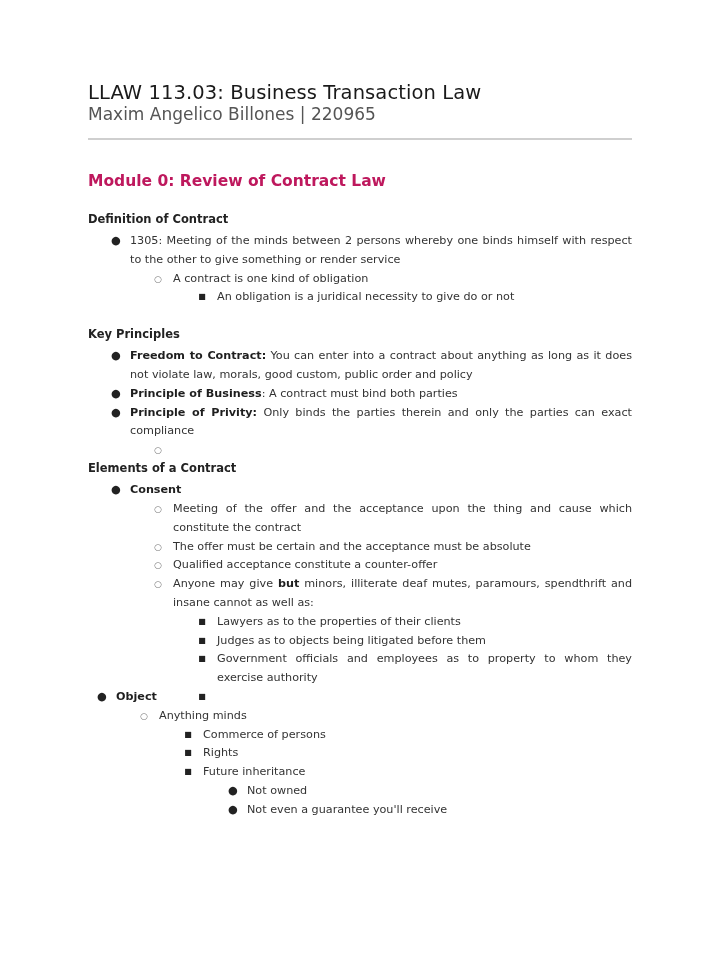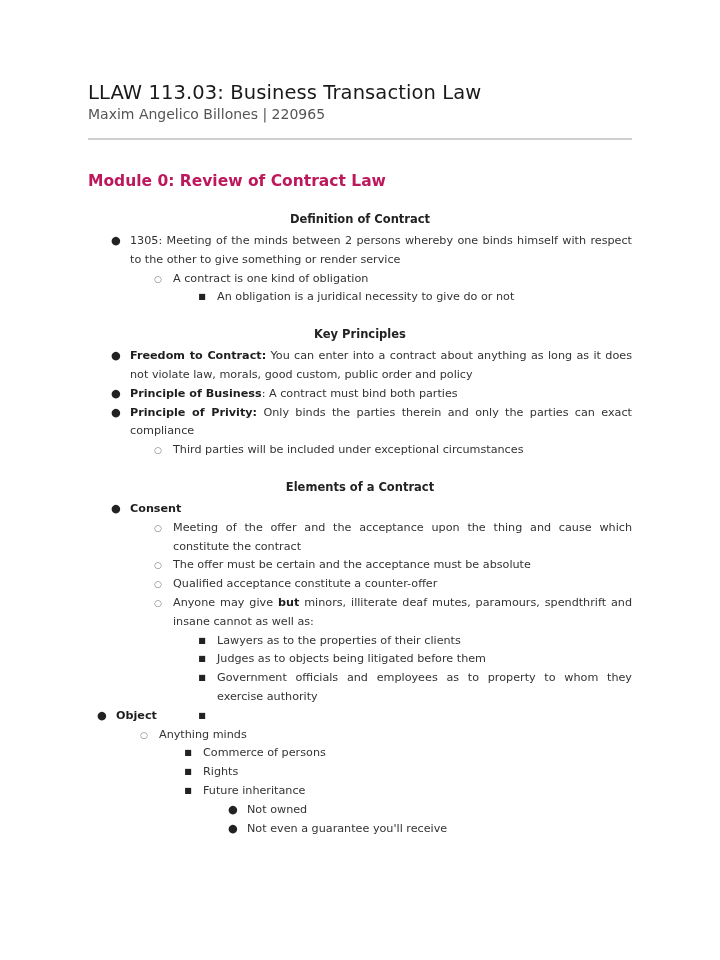--- a/index.html
+++ b/index.html
@@ -1,24 +1,24 @@
 <!DOCTYPE html>
 <html><head>
 <meta charset="utf-8">
 <style>
   html, body { margin: 0; padding: 0; background: #ffffff; }
   body { width: 720px; height: 960px; position: relative; overflow: hidden;
          font-family: "DejaVu Sans", sans-serif; color: #2b2b2b; }
   .page { position: absolute; left: 88px; top: 80px; width: 544px; }
   .title { font-size: 19.5px; font-weight: normal; color: #1a1a1a; margin: 0; line-height: 26px; letter-spacing: 0.1px; }
-  .subtitle { font-size: 14px; color: #555; margin: 0; line-height: 16px; }
+  .subtitle { font-size: 17px; color: #555; margin: 0; line-height: 16px; }
   .divider { height: 2px; background: #cfcfcf; margin: 16px 0 0 0; }
   .module { font-size: 15.5px; font-weight: bold; color: #be185d; margin: 30px 0 0 0; line-height: 22px; }
   .section { margin-top: 18px; }
-  .section-title { font-size: 11.5px; font-weight: bold; color: #222; line-height: 18px; margin: 0 0 4px 0; text-align: center; }
+  .section-title { font-size: 11.5px; font-weight: bold; color: #222; line-height: 18px; margin: 0 0 4px 0; }
   ul { list-style: none; margin: 0; padding: 0; }
   li { position: relative; font-size: 11.2px; line-height: 18.8px; color: #333; text-align: justify; }
   .l1 { padding-left: 42px; }
   .l2 { padding-left: 85px; }
   .l3 { padding-left: 129px; }
   .l4 { padding-left: 173px; }
   .bullet { position: absolute; top: 0; width: 12px; text-align: center; color: #222; }
   .l1 > .bullet { left: 22px; }
   .l2 > .bullet { left: 64px; font-size: 9px; color: #777; }
   .l3 > .bullet { left: 108px; font-size: 8px; }
@@ -63,21 +63,20 @@
       <li class="l1">
         <span class="bullet">●</span>
         <b>Principle of Business</b><span>: A contract must bind both parties</span>
       </li>
       <li class="l1">
         <span class="bullet">●</span>
         <b>Principle of Privity:</b><span> Only binds the parties therein and only the parties can exact compliance</span>
       </li>
       <li class="l2">
         <span class="bullet">○</span>
-        <span>Third parties will be included under exceptional circumstances</span>
       </li>
     </ul>
   </div>
 
   <div class="section">
     <div class="section-title">Elements of a Contract</div>
     <ul>
       <li class="l1">
         <span class="bullet">●</span>
         <b>Consent</b>

